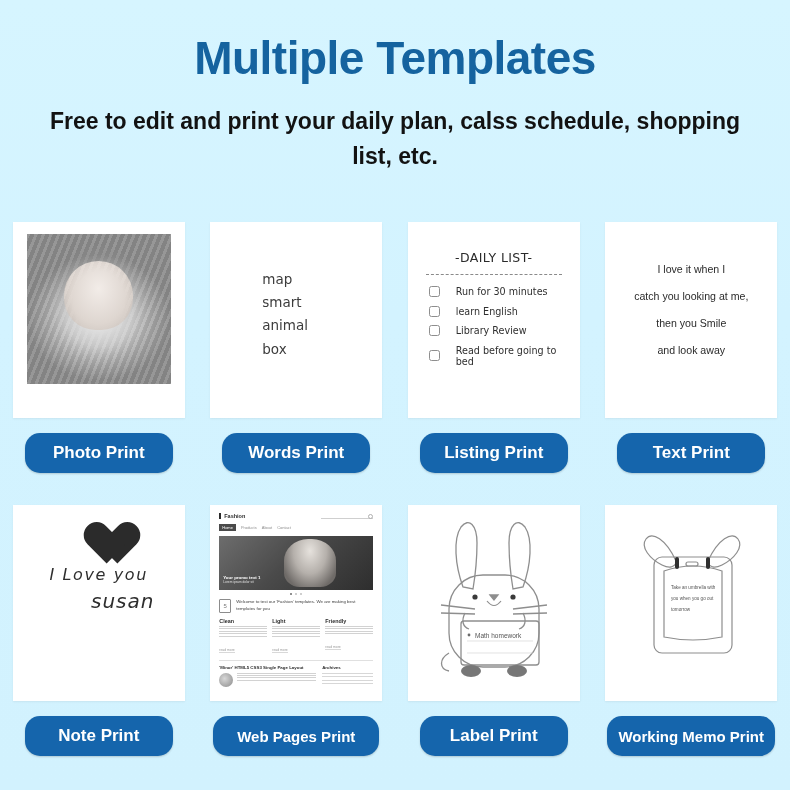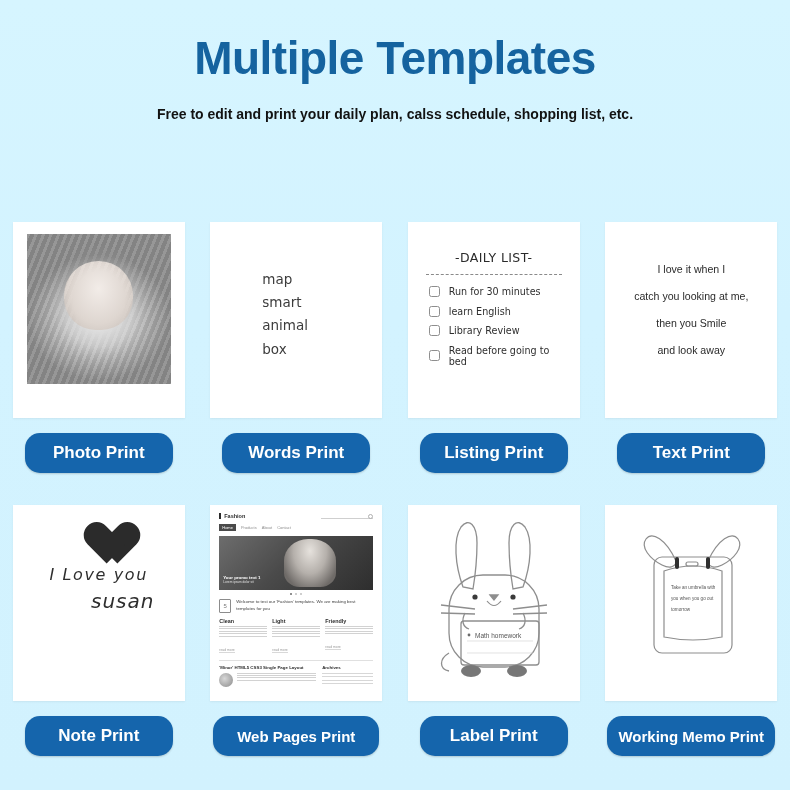--- a/index.html
+++ b/index.html
@@ -21,21 +21,21 @@
     color: #15639f;
     font-size: 46px;
     font-weight: 700;
     letter-spacing: -0.5px;
     line-height: 1.05;
   }
   .hero-sub {
     margin: 22px auto 0;
     width: 700px;
     color: #121212;
-    font-size: 14px;
+    font-size: 23px;
     font-weight: 700;
     line-height: 1.5;
   }
 
   
   .grid {
     position: absolute;
     top: 222px; left: 0;
     width: 790px;
     display: grid;
@@ -111,21 +111,21 @@
   .listing { padding: 28px 16px 0; }
   .listing-title {
     text-align: center; font-size: 12.5px; letter-spacing: .4px;
     color: #2a2a2a; font-family: "DejaVu Sans", sans-serif;
   }
   .dashed {
     margin: 9px 2px 11px;
     border-top: 1.6px dashed #8a8a8a;
     height: 0;
   }
-  .chk-row { display: flex; align-items: center; gap: 9px; margin-bottom: 8.5px; padding-left: 5px; }
+  .chk-row { display: flex; align-items: center; gap: 16px; margin-bottom: 8.5px; padding-left: 5px; }
   .chk {
     width: 11px; height: 11px; border: 1.2px solid #8e8e8e; border-radius: 2.5px;
     flex: 0 0 auto; background: #fff;
   }
   .chk-label { font-size: 9.6px; color: #2f2f2f; font-family:"DejaVu Sans", sans-serif; }
 
   
   .textcard {
     padding: 34px 12px 0;
     text-align: center;

